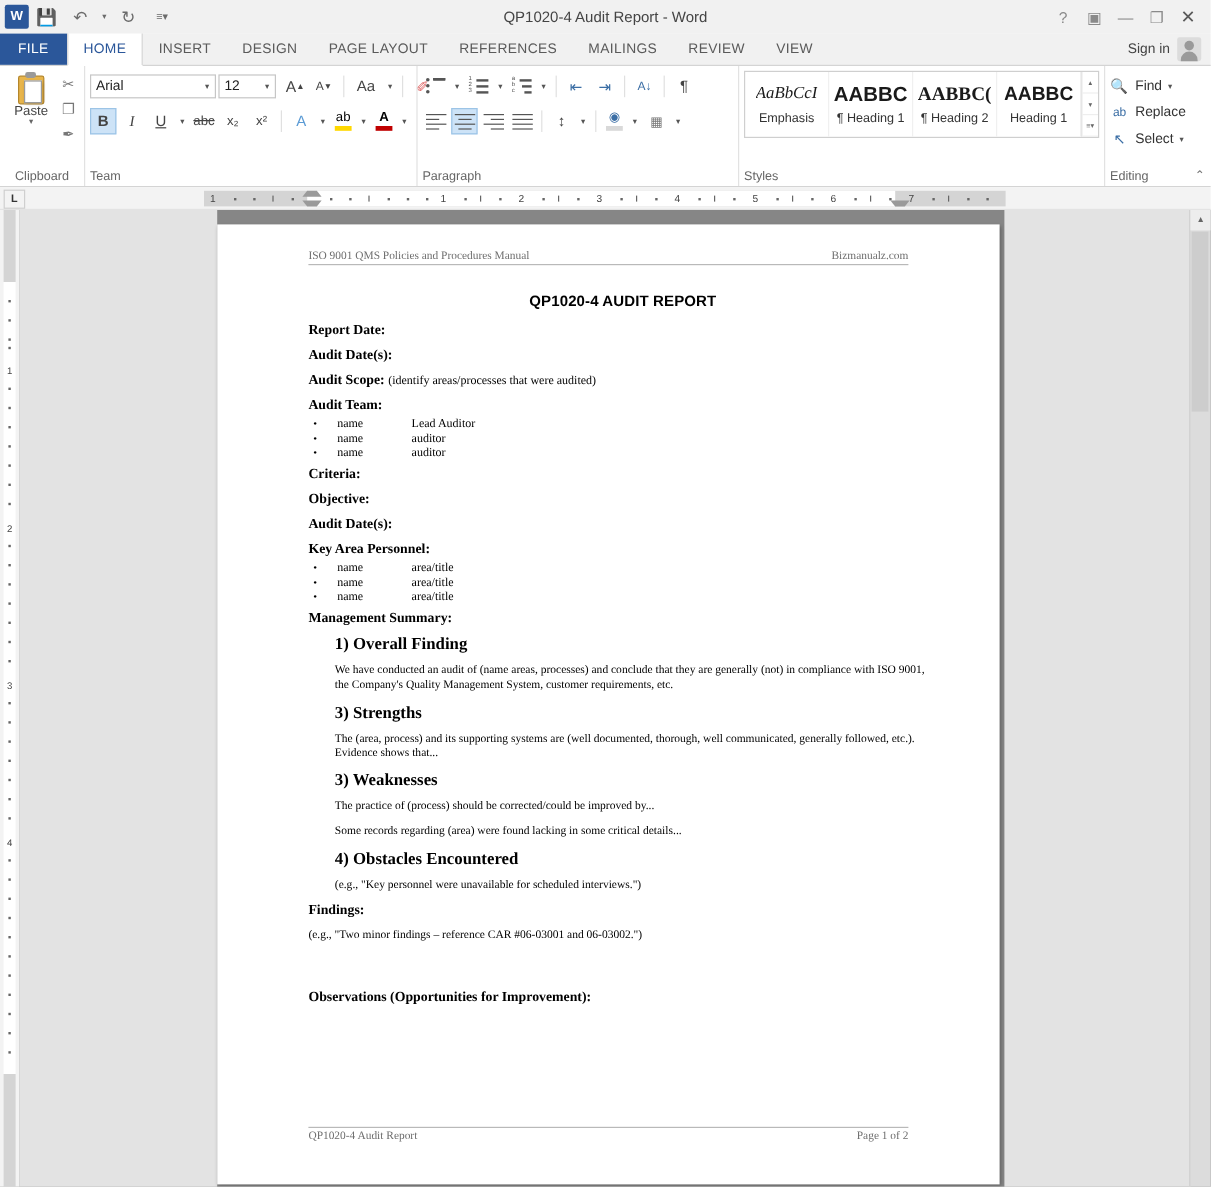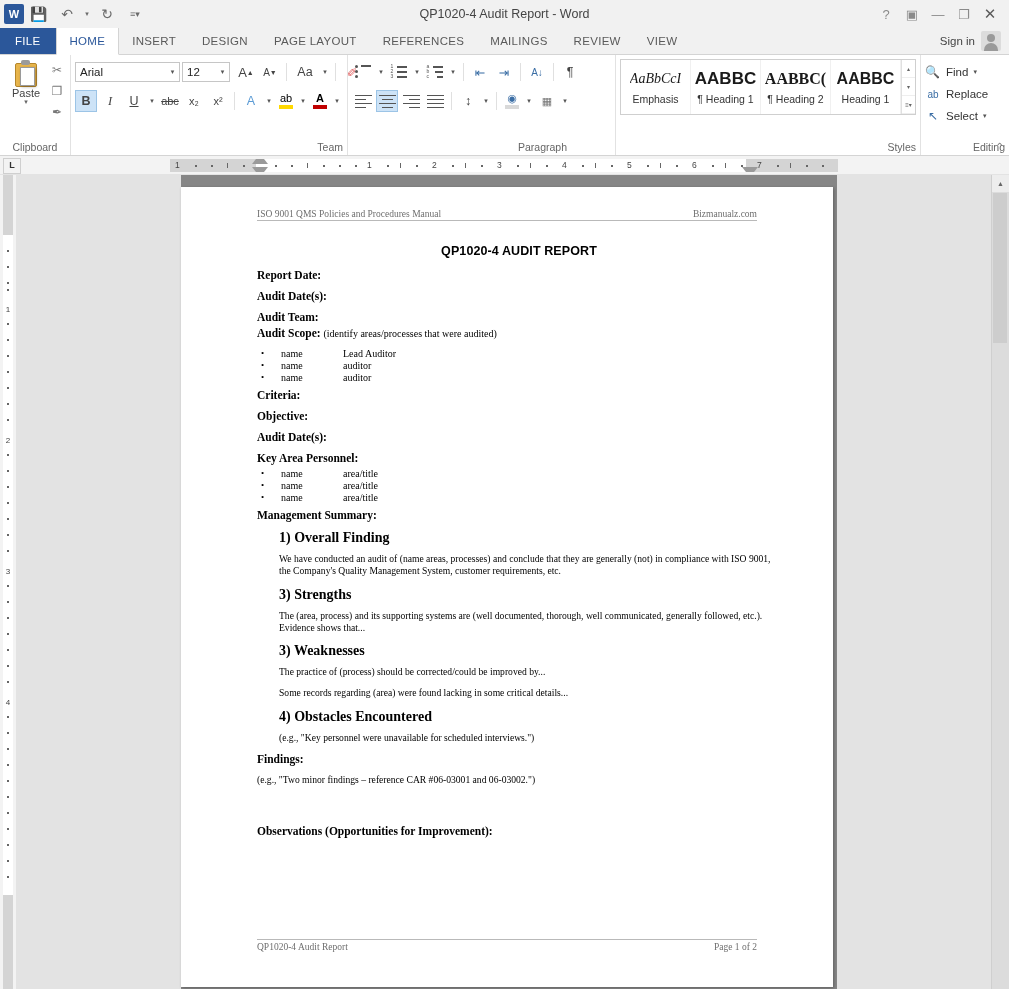--- a/index.html
+++ b/index.html
@@ -63,21 +63,21 @@
   .avatar::after{content:"";position:absolute;left:3px;top:12px;width:14px;height:9px;border-radius:7px 7px 0 0;background:#9a9a9a;}
   
   .ribbon{
     height:100px;background:#fff;border-bottom:1px solid #d4d4d4;
     display:flex;align-items:stretch;position:relative;
   }
   .group{position:relative;display:flex;flex-direction:column;padding:3px 4px 0 4px;}
   .group + .group{border-left:1px solid #e2e2e2;}
   .group-body{flex:1;display:flex;align-items:flex-start;}
   .group-label{
-    text-align:right;font-size:10.5px;color:#666;height:16px;line-height:16px;
+    text-align:left;font-size:10.5px;color:#666;height:16px;line-height:16px;
     position:relative;
   }
   
   .clip{width:62px;align-items:center;}
   .paste{
     width:44px;display:flex;flex-direction:column;align-items:center;
     font-size:11px;color:#444;padding-top:2px;
   }
   .clipicon{
     width:22px;height:26px;position:relative;
@@ -586,27 +586,27 @@
 
       <div class="content">
         <div class="doctitle">QP1020-4 AUDIT REPORT</div>
 
         <div class="fld">
           <span>Report Date:</span>
         </div>
         <div class="fld">
           <span>Audit Date(s):</span>
         </div>
-        <div class="fld tight">
-          <span>Audit Team:</span>
-        </div>
-
         <div class="fld">
           <span>Audit Scope:</span>
           <span class="norm">(identify areas/processes that were audited)</span>
+        </div>
+
+        <div class="fld tight">
+          <span>Audit Team:</span>
         </div>
         <ul class="bul">
           <li>
             <span class="bu">•</span>
             <span class="c1">name</span>
             <span>Lead Auditor</span>
           </li>
           <li>
             <span class="bu">•</span>
             <span class="c1">name</span>

